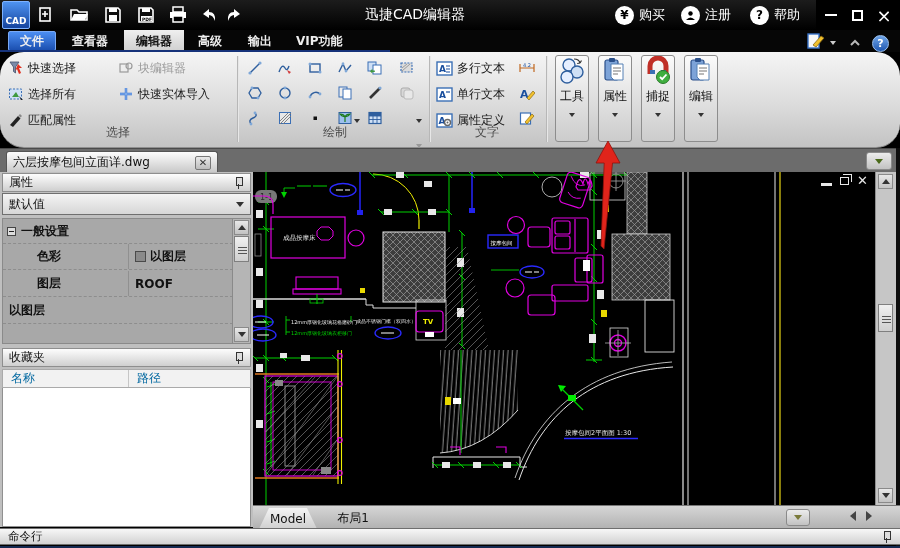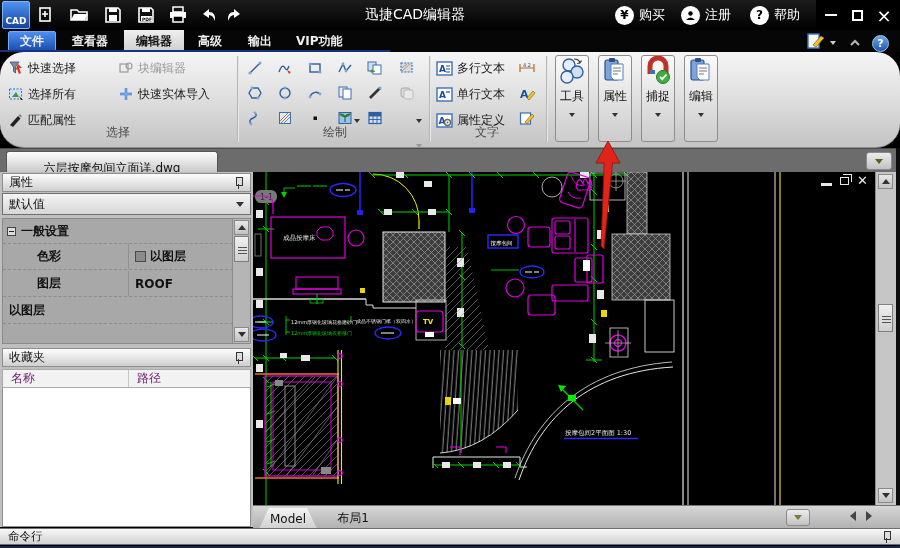--- a/index.html
+++ b/index.html
@@ -39,21 +39,21 @@
   .caret{width:0;height:0;border-left:3px solid transparent;border-right:3px solid transparent;border-top:4px solid #333;}
   .caret-abs{position:absolute;}
   .bigbtn{position:absolute;top:3px;width:34px;height:87px;border:1px solid #8d8d8d;border-radius:3px;
     background:linear-gradient(#fbfbfb,#dedede 60%,#cccccc);display:flex;flex-direction:column;align-items:center;}
   .bigbtn .lbl{font-size:12px;color:#111;margin-top:2px;}
   .bigbtn .caret{margin-top:8px;}
 
   
   .tabbar{position:absolute;left:0;top:148px;width:900px;height:24px;background:#6c6c6c;border-top:1px solid #4a4a4a;}
   .doctab{position:absolute;left:6px;top:2px;width:212px;height:22px;background:linear-gradient(#fdfdfd,#c7c7c7);
-    border:1px solid #555;border-bottom:none;border-radius:3px 3px 0 0;display:flex;align-items:center;padding:8px 6px;font-size:12px;color:#111;flex-direction:column;}
+    border:1px solid #555;border-bottom:none;border-radius:3px 3px 0 0;display:flex;align-items:center;padding:0 6px;font-size:12px;color:#111;}
   .tabclose{margin-left:auto;width:16px;height:14px;background:linear-gradient(#e9e9e9,#bdbdbd);border:1px solid #777;
     border-radius:2px;font-size:10px;line-height:12px;text-align:center;color:#333;font-weight:bold;}
   .tabdrop{position:absolute;right:8px;top:3px;width:26px;height:18px;border:1px solid #8a8a8a;border-radius:3px;
     background:linear-gradient(#ececec,#c2c2c2);display:flex;align-items:center;justify-content:center;}
   .vglyph{width:0;height:0;border-left:4px solid transparent;border-right:4px solid transparent;border-top:5px solid #8a8a45;}
 
   
   .leftpanel{position:absolute;left:0;top:172px;width:253px;height:355px;background:#bfbfbf;}
   .pnl-header{position:absolute;left:2px;width:249px;height:19px;background:linear-gradient(#fdfdfd,#cfcfcf);
     border:1px solid #8e8e8e;display:flex;align-items:center;padding:0 6px;font-size:12px;color:#111;}
@@ -67,21 +67,21 @@
   .pg-head{position:absolute;left:0;top:0;width:230px;height:25px;border-bottom:1px dashed #8d8d8d;display:flex;align-items:center;font-size:12px;color:#111;gap:5px;padding-left:4px;}
   .minusbox{width:9px;height:9px;border:1px solid #444;background:#ddd;position:relative;}
   .minusbox::after{content:"";position:absolute;left:1px;top:3px;width:5px;height:1px;background:#222;}
   .swatch{width:11px;height:11px;background:#8a8a8a;border:1px solid #4a4a4a;}
   .vscroll{position:absolute;right:0;top:0;width:18px;height:100%;background:#b5b5b5;border-left:1px solid #8a8a8a;}
   .sc-btn{position:absolute;left:1px;width:15px;height:15px;background:linear-gradient(#e8e8e8,#c2c2c2);border:1px solid #8a8a8a;display:flex;align-items:center;justify-content:center;}
   .tri-up{width:0;height:0;border-left:4px solid transparent;border-right:4px solid transparent;border-bottom:5px solid #333;}
   .tri-dn{width:0;height:0;border-left:4px solid transparent;border-right:4px solid transparent;border-top:5px solid #333;}
   .sc-thumb{position:absolute;left:1px;width:15px;background:linear-gradient(#f0f0f0,#cfcfcf);border:1px solid #7f7f7f;}
   .grip{position:absolute;left:3px;width:9px;height:1px;background:#555;}
-  .favcols{position:absolute;left:2px;top:197px;width:249px;height:19px;background:#f2f2f2;border:1px solid #aaa;display:flex;font-size:12px;color:#701a75;}
+  .favcols{position:absolute;left:2px;top:197px;width:249px;height:19px;background:#f2f2f2;border:1px solid #aaa;display:flex;font-size:12px;color:#0369a1;}
   .favcol{display:flex;align-items:center;padding-left:8px;}
   .favlist{position:absolute;left:2px;top:216px;width:249px;height:139px;background:#fff;border:1px solid #909090;border-top:none;}
 
   
   .pin{margin-left:auto;width:10px;height:12px;position:relative;}
   .pin::before{content:"";position:absolute;left:2px;top:0;width:5px;height:7px;border:1px solid #333;background:#ddd;}
   .pin::after{content:"";position:absolute;left:4px;top:7px;width:1px;height:5px;background:#333;}
 
   
   .canvas{position:absolute;left:253px;top:172px;width:622px;height:333px;background:#000;overflow:hidden;}

